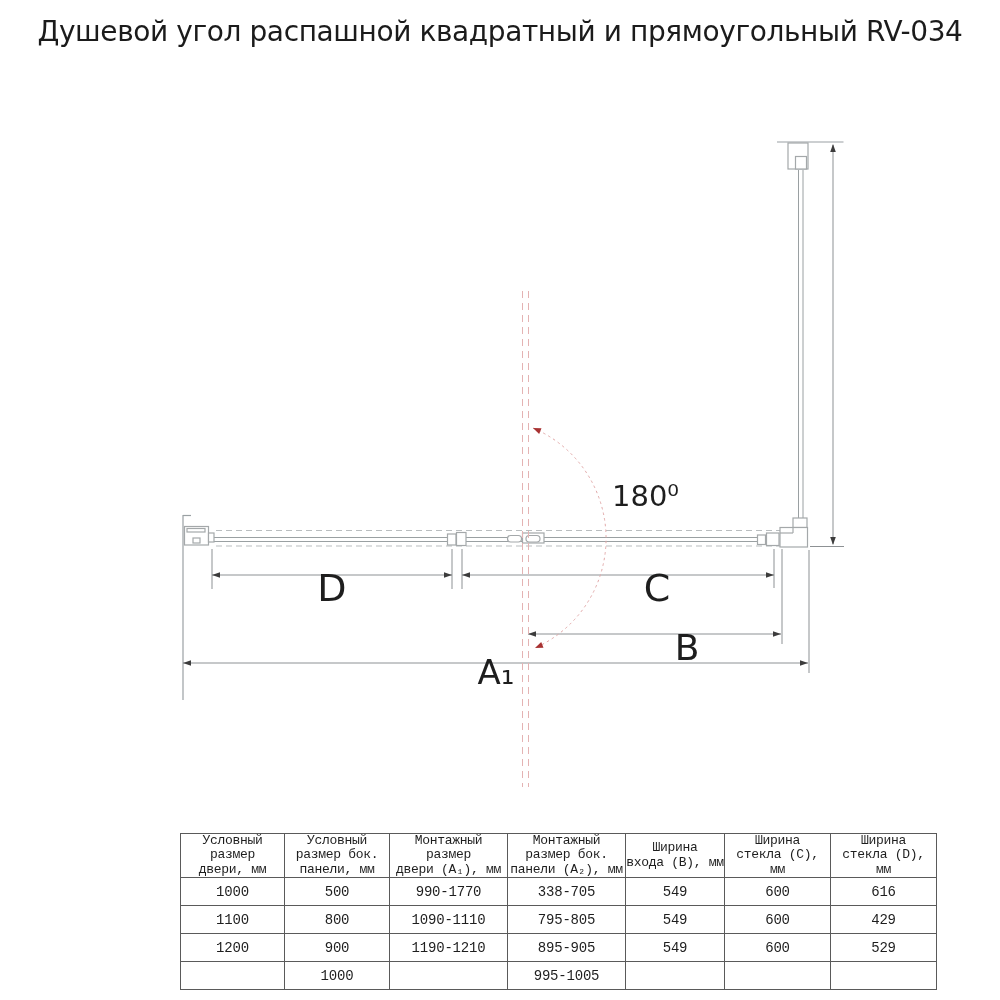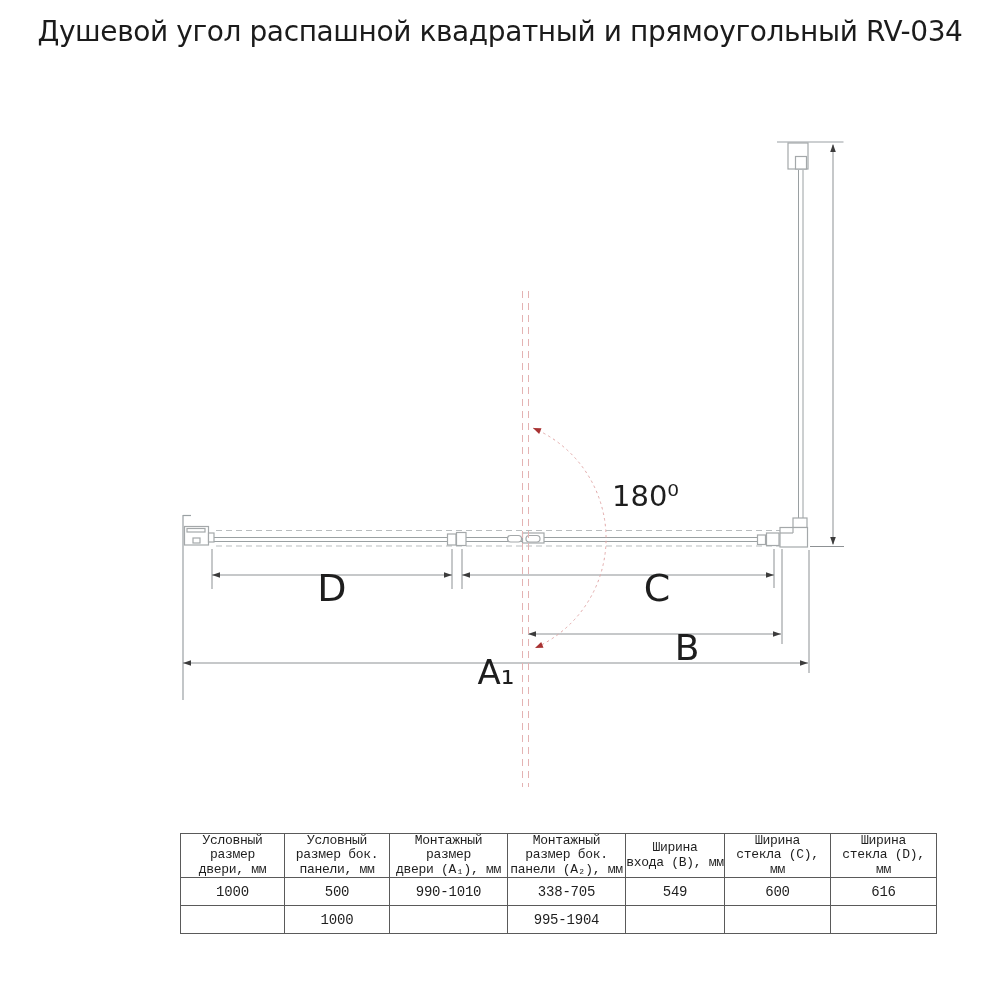--- a/index.html
+++ b/index.html
@@ -162,31 +162,49 @@
         <th>Ширина
 стекла (C), мм</th>
         <th>Ширина
 стекла (D), мм</th>
       </tr>
     </thead>
     <tbody>
       <tr>
         <td>1000</td>
         <td>500</td>
-        <td>990-1010</td>
+        <td>990-1770</td>
         <td>338-705</td>
         <td>549</td>
         <td>600</td>
         <td>616</td>
       </tr>
       <tr>
+        <td>1100</td>
+        <td>800</td>
+        <td>1090-1110</td>
+        <td>795-805</td>
+        <td>549</td>
+        <td>600</td>
+        <td>429</td>
+      </tr>
+      <tr>
+        <td>1200</td>
+        <td>900</td>
+        <td>1190-1210</td>
+        <td>895-905</td>
+        <td>549</td>
+        <td>600</td>
+        <td>529</td>
+      </tr>
+      <tr>
         <td></td>
         <td>1000</td>
         <td></td>
-        <td>995-1904</td>
+        <td>995-1005</td>
         <td></td>
         <td></td>
         <td></td>
       </tr>
     </tbody>
   </table>
 
 </div>
 
 </body></html>

